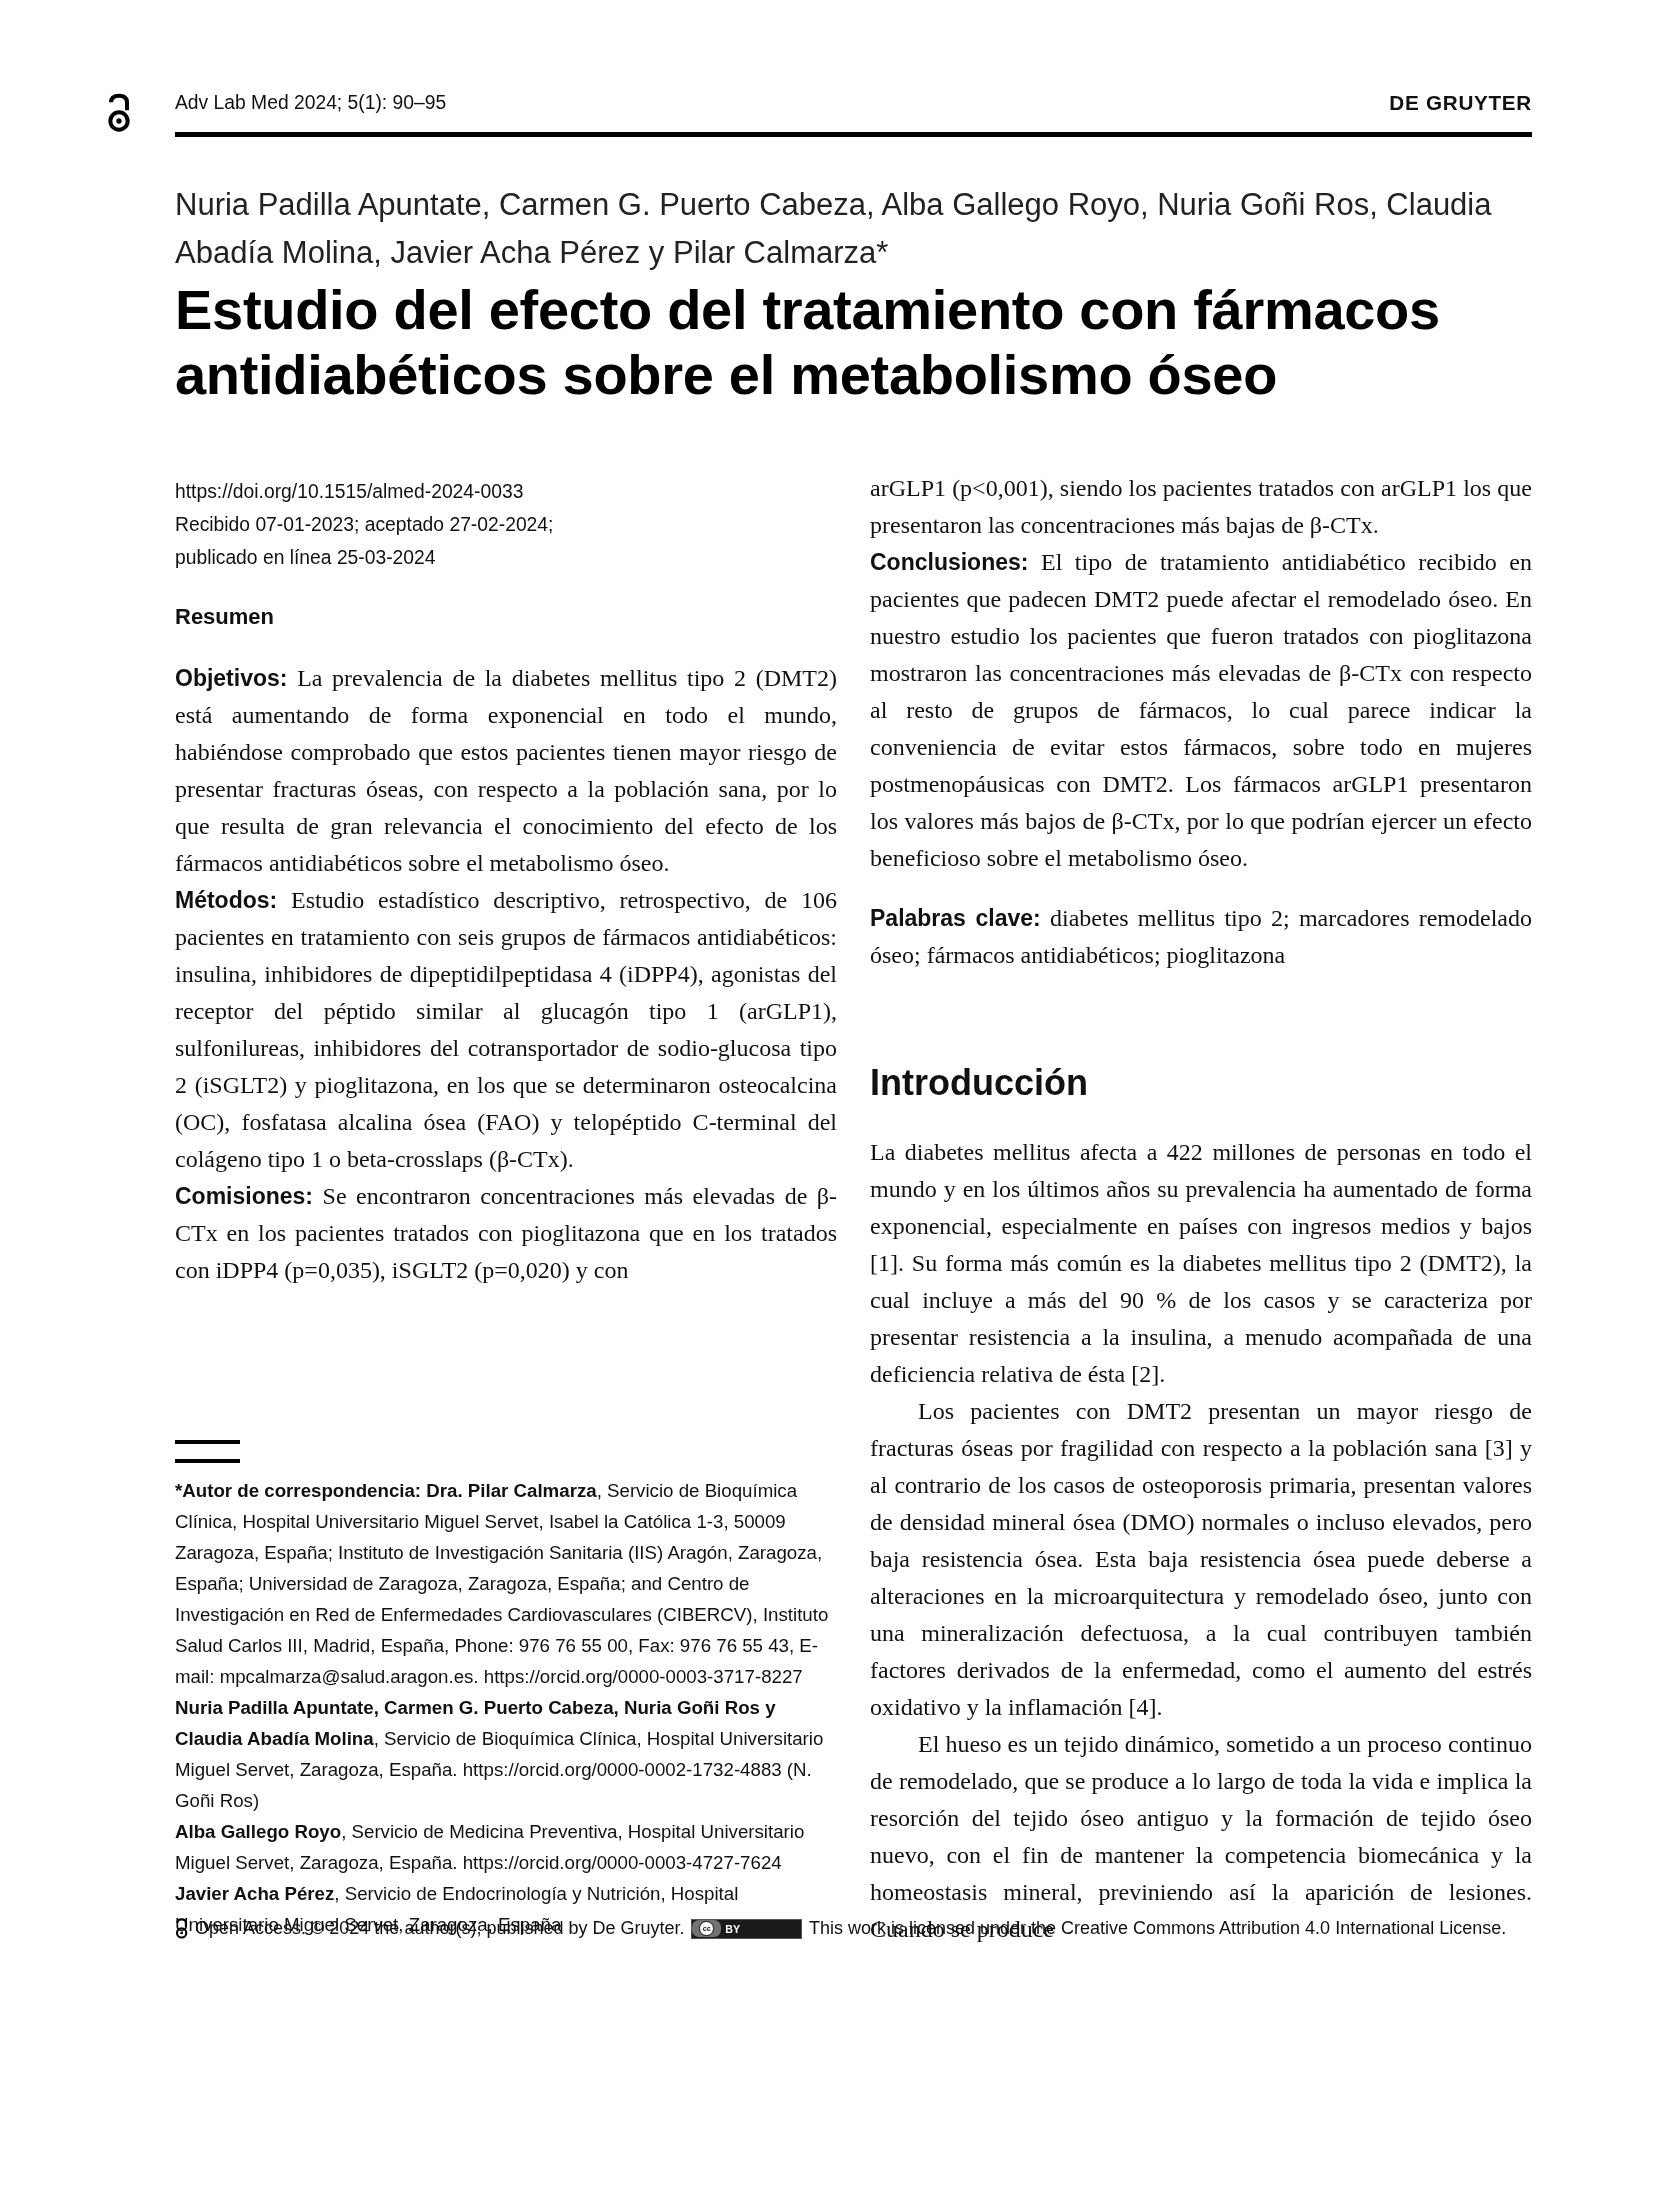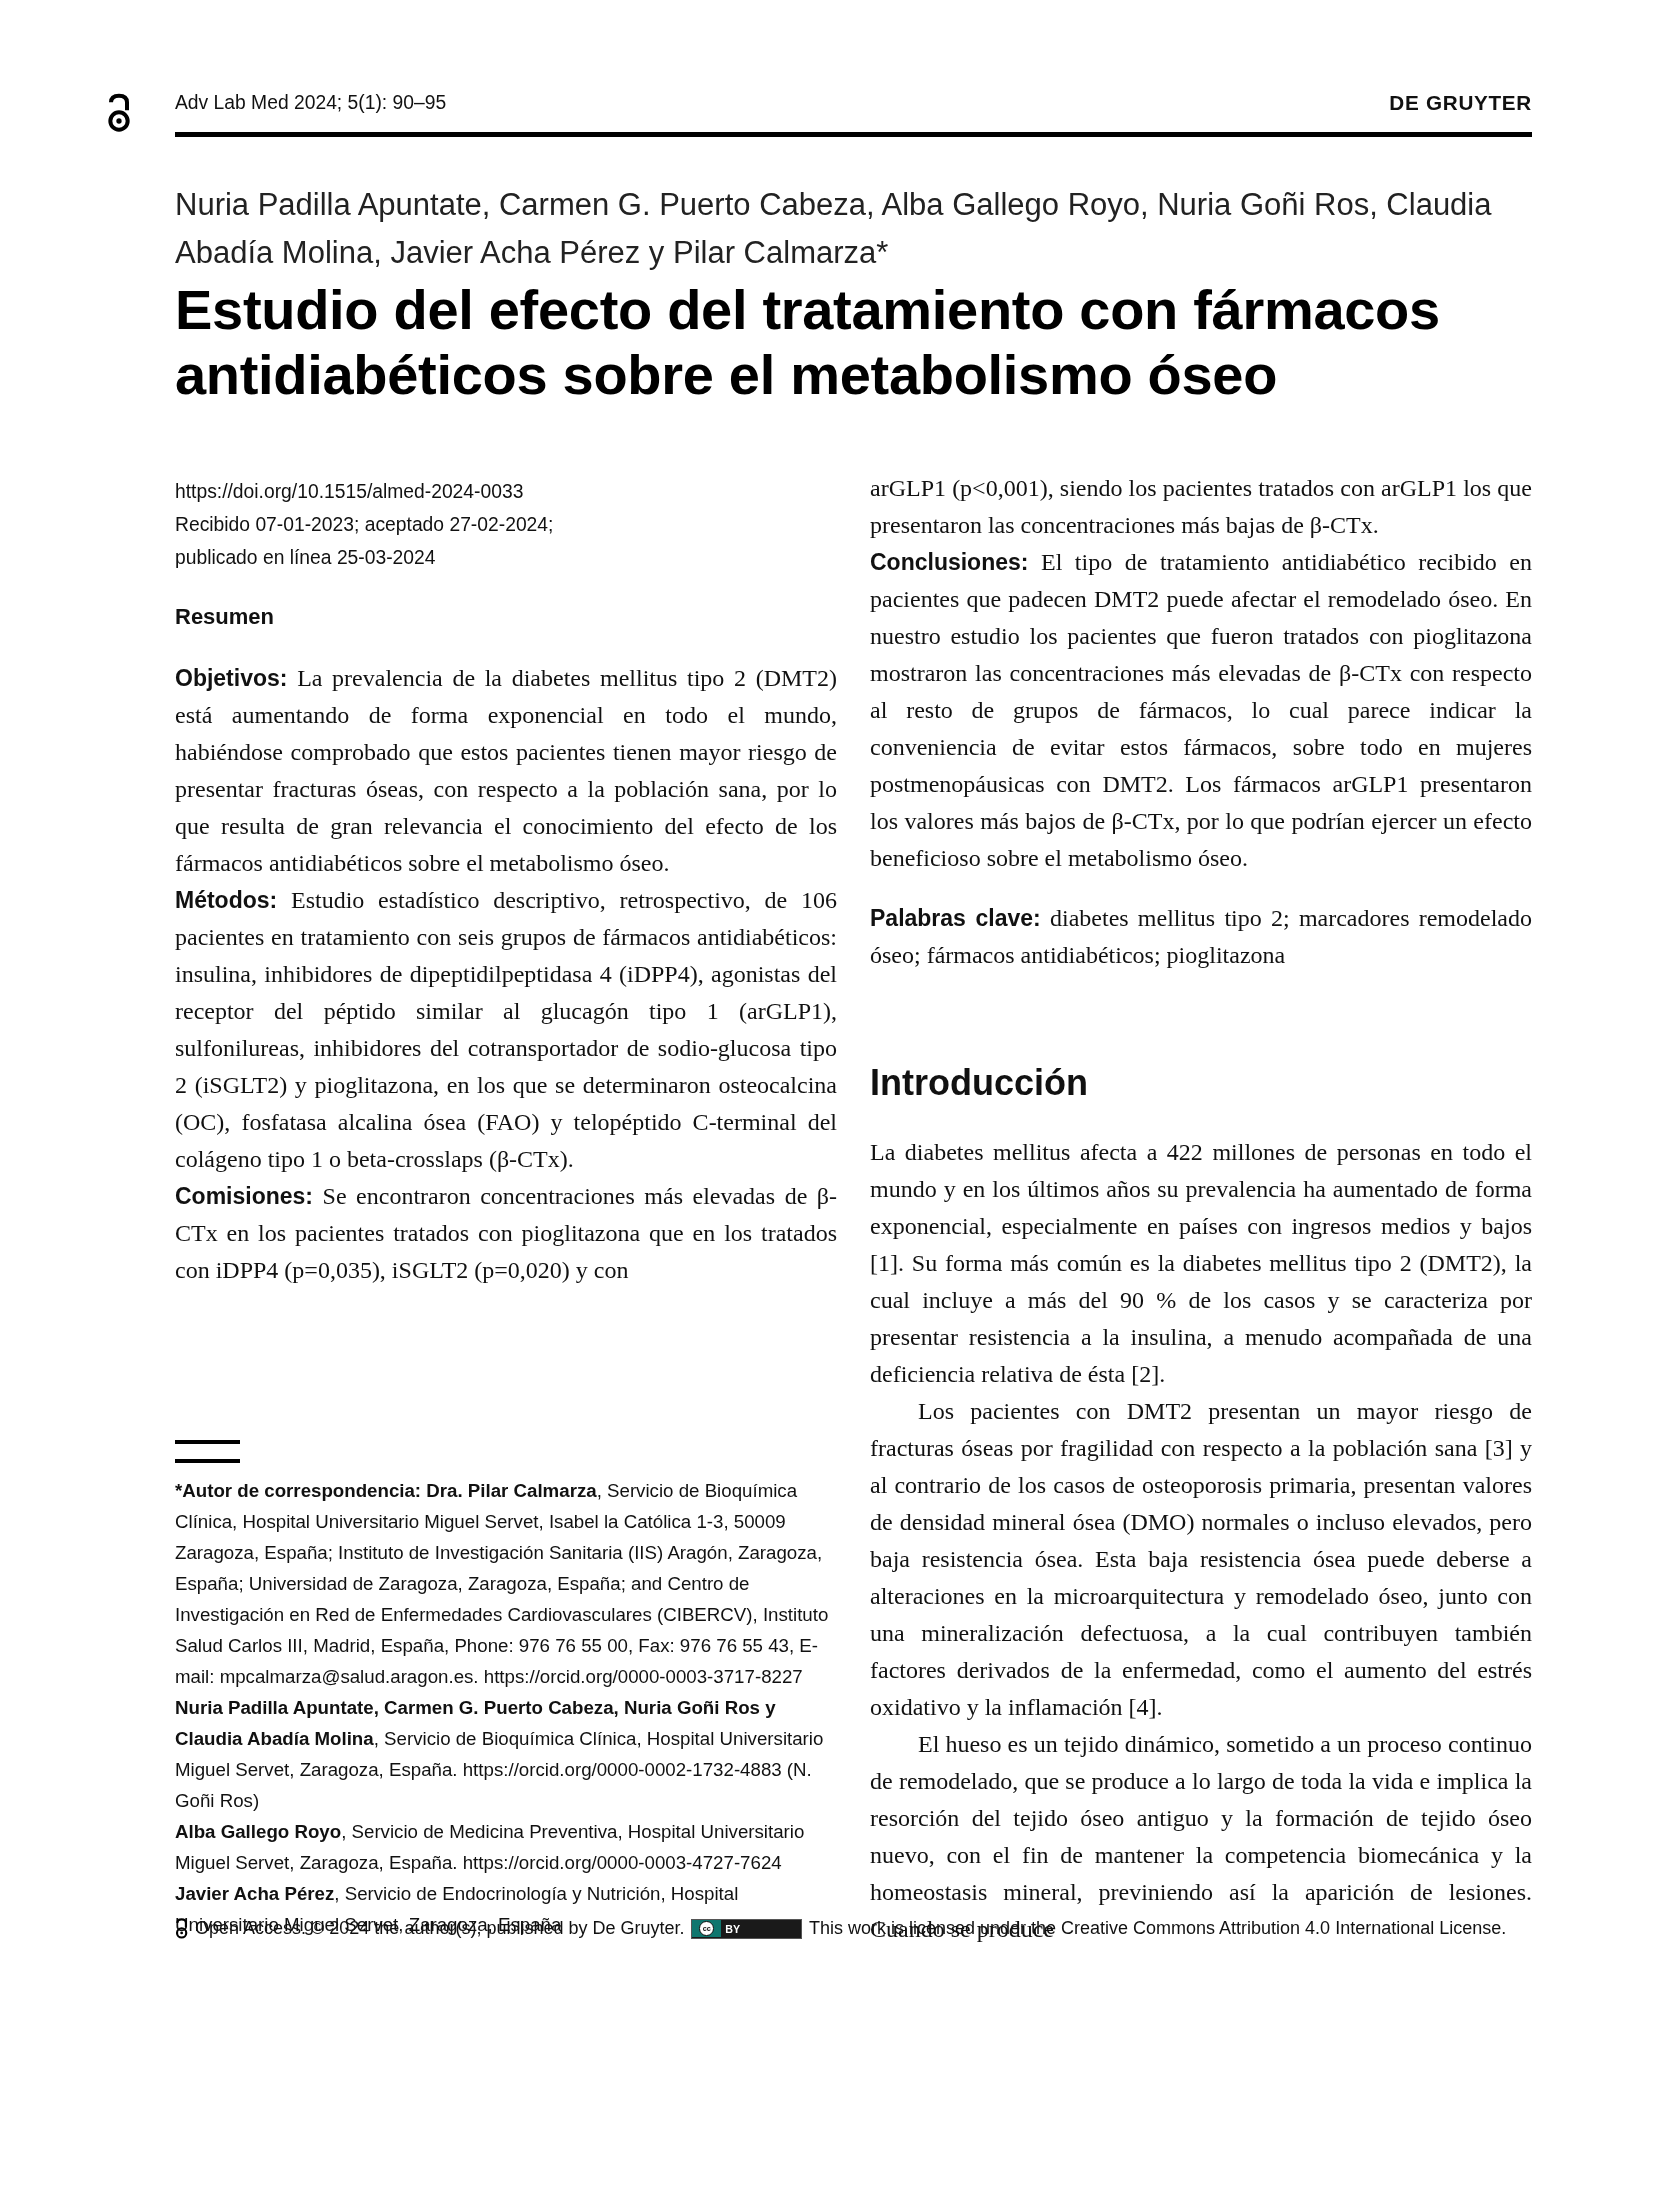--- a/index.html
+++ b/index.html
@@ -31,21 +31,21 @@
   .sup { font-size: 12px; vertical-align: super; line-height: 0; }
 
   .kw { margin-top: 23px; }
   .section-h { margin-top: 85px; font-size: 36px; font-weight: bold; line-height: 47px; }
   .intro-p { font-size: 24px; line-height: 37px; text-align: justify; margin: 0; }
   .intro-first { margin-top: 28px; }
   .indent { text-indent: 48px; }
 
   .footer { position: absolute; left: 175px; top: 1918px; width: 1367px; font-size: 18px; display: flex; align-items: center; gap: 6.7px; }
   .cc-badge { display: inline-flex; align-items: center; height: 20px; width: 111px; border: 1.3px solid #555; background: #1a1a1a; box-sizing: border-box; }
-  .cc-left { width: 29px; height: 17.3px; background: #0f766e; display: flex; align-items: center; justify-content: center; }
+  .cc-left { width: 29px; height: 17.3px; background: #737373; display: flex; align-items: center; justify-content: center; border-radius: 7px; }
   .cc-circle { width: 14.7px; height: 14.7px; border-radius: 50%; border: 1.3px solid #111; background: #fff; font-size: 7.3px; font-weight: bold; display: flex; align-items: center; justify-content: center; box-sizing: border-box; }
   .cc-by { color: #fff; font-size: 10.7px; font-weight: bold; padding-left: 4px; }
 </style>
 </head>
 <body>
 
 <svg class="oa-icon" viewBox="0 0 36 60">
   <path d="M6 14 Q6 4 18 4 Q30 4 30 14 L30 26" fill="none" stroke="#000" stroke-width="6"></path>
   <circle cx="18" cy="42" r="13" fill="none" stroke="#000" stroke-width="6"></circle>
   <circle cx="18" cy="42" r="4" fill="#000"></circle>

